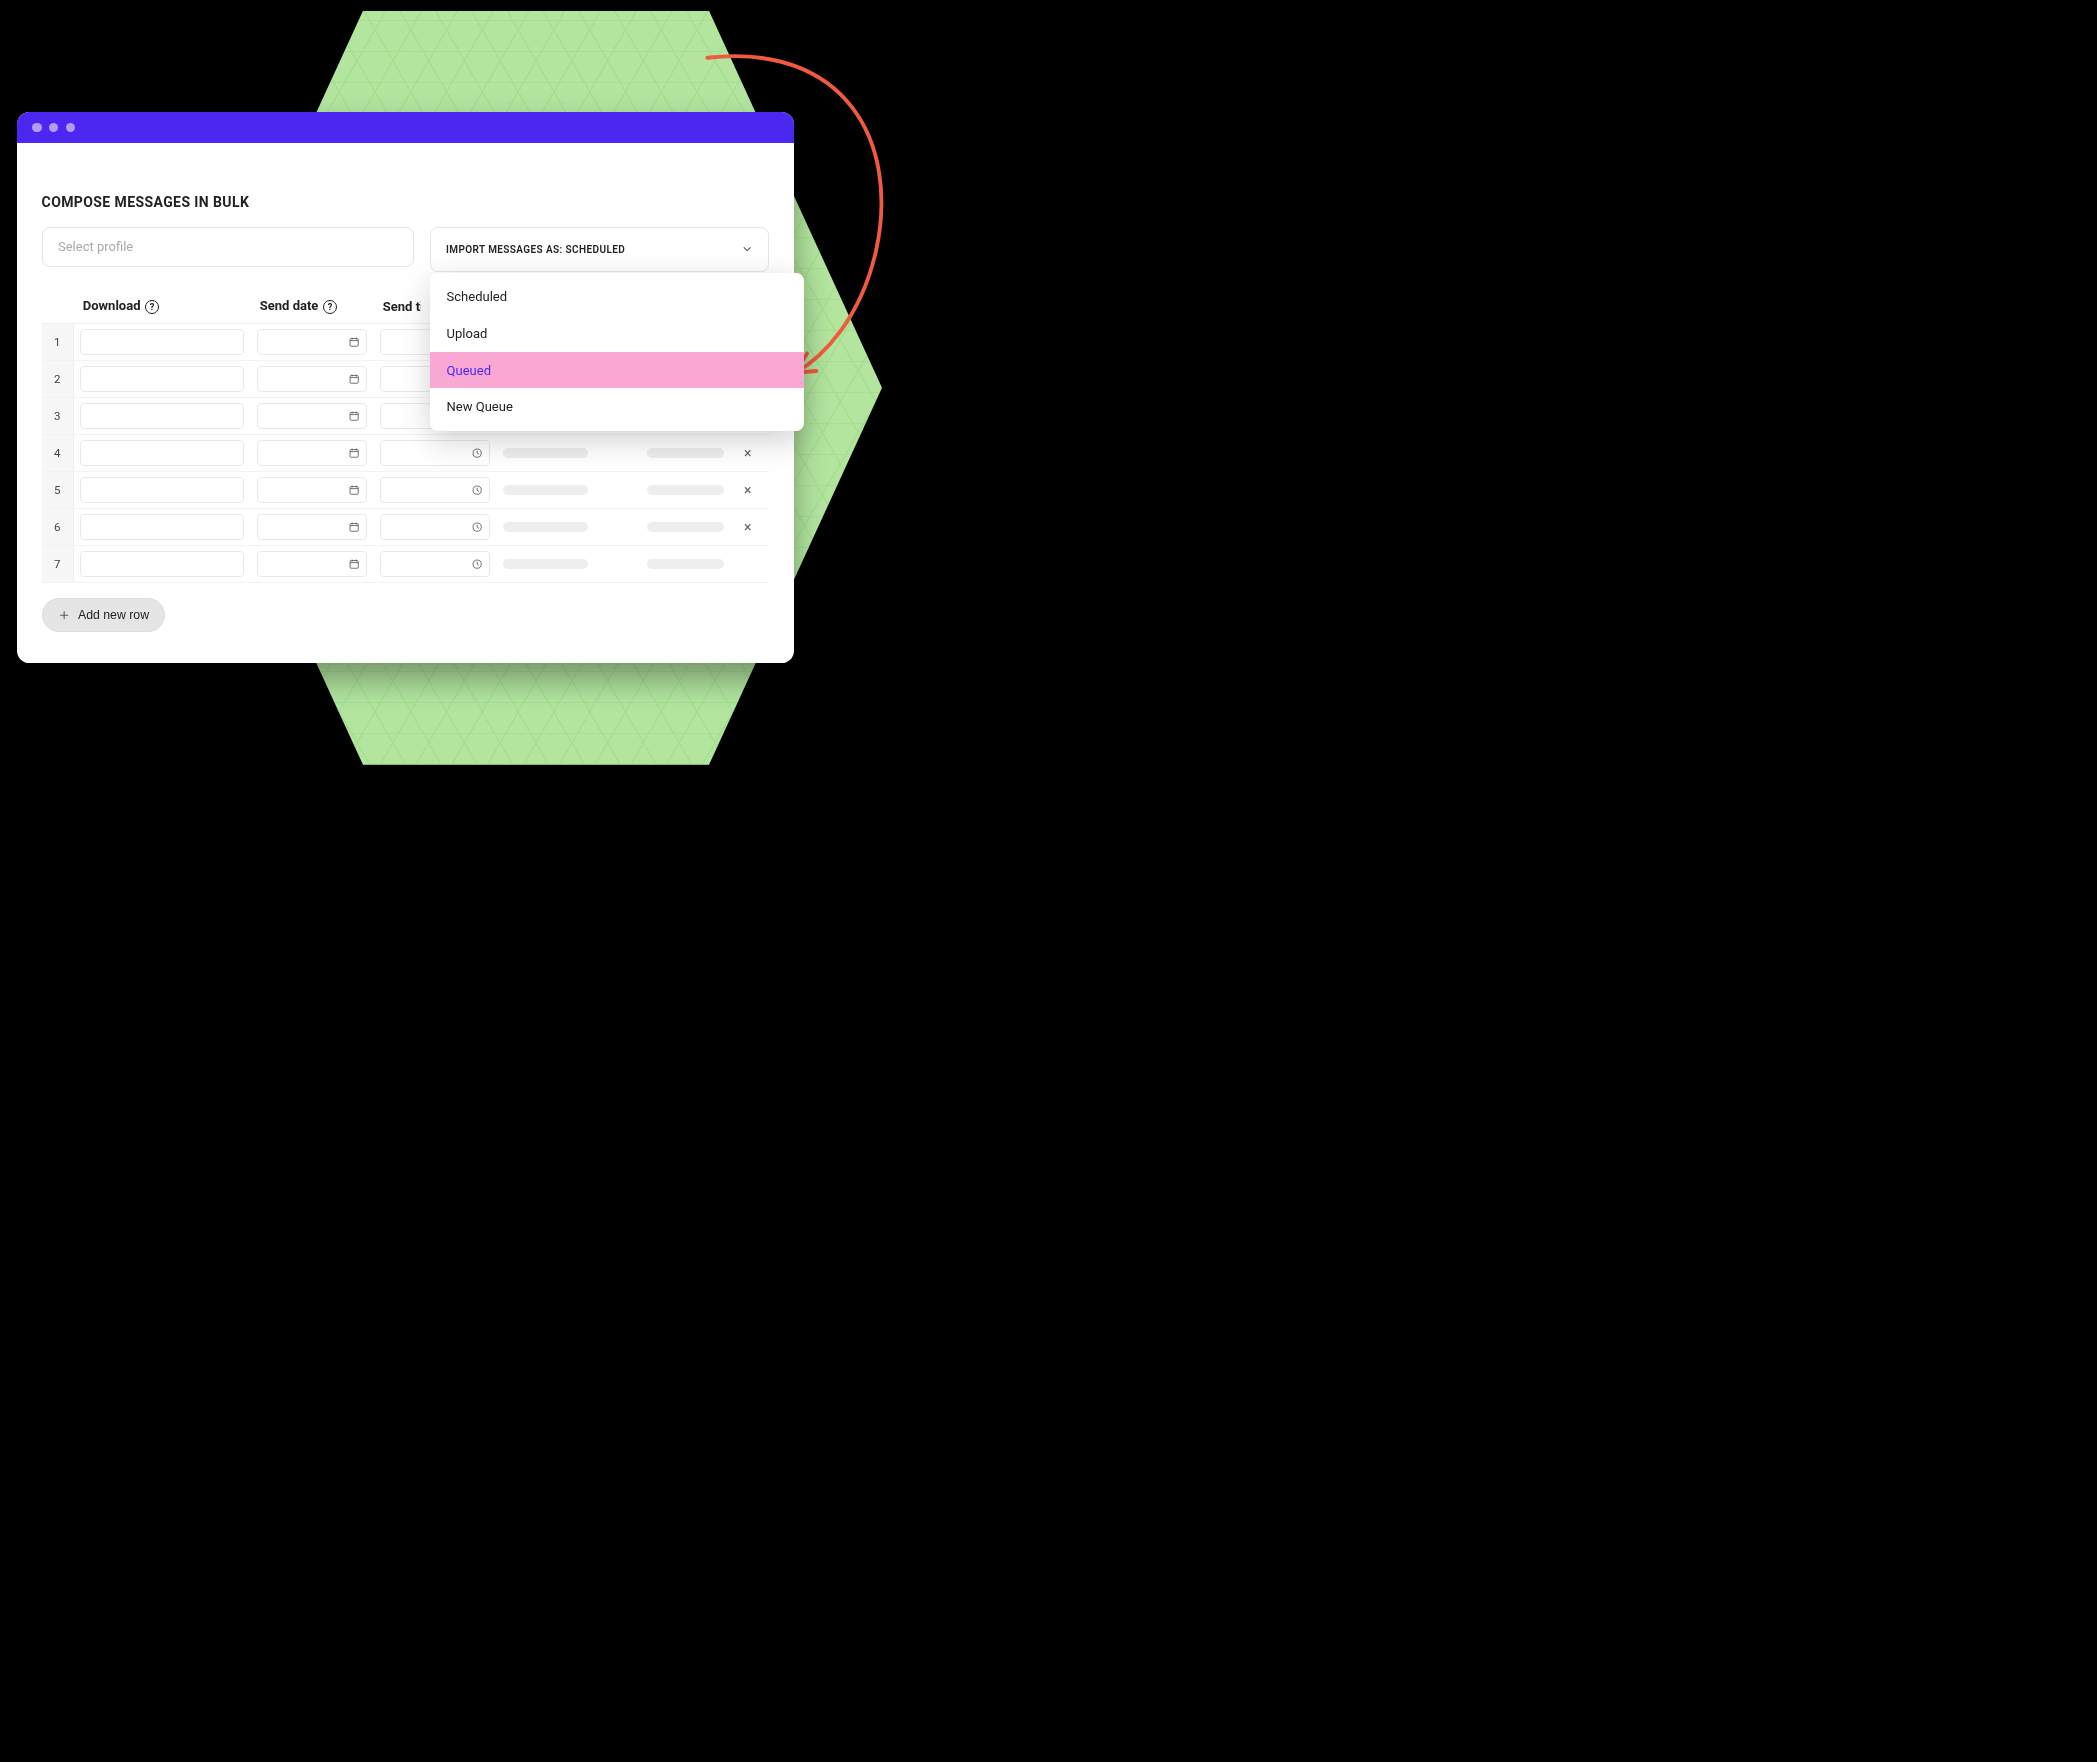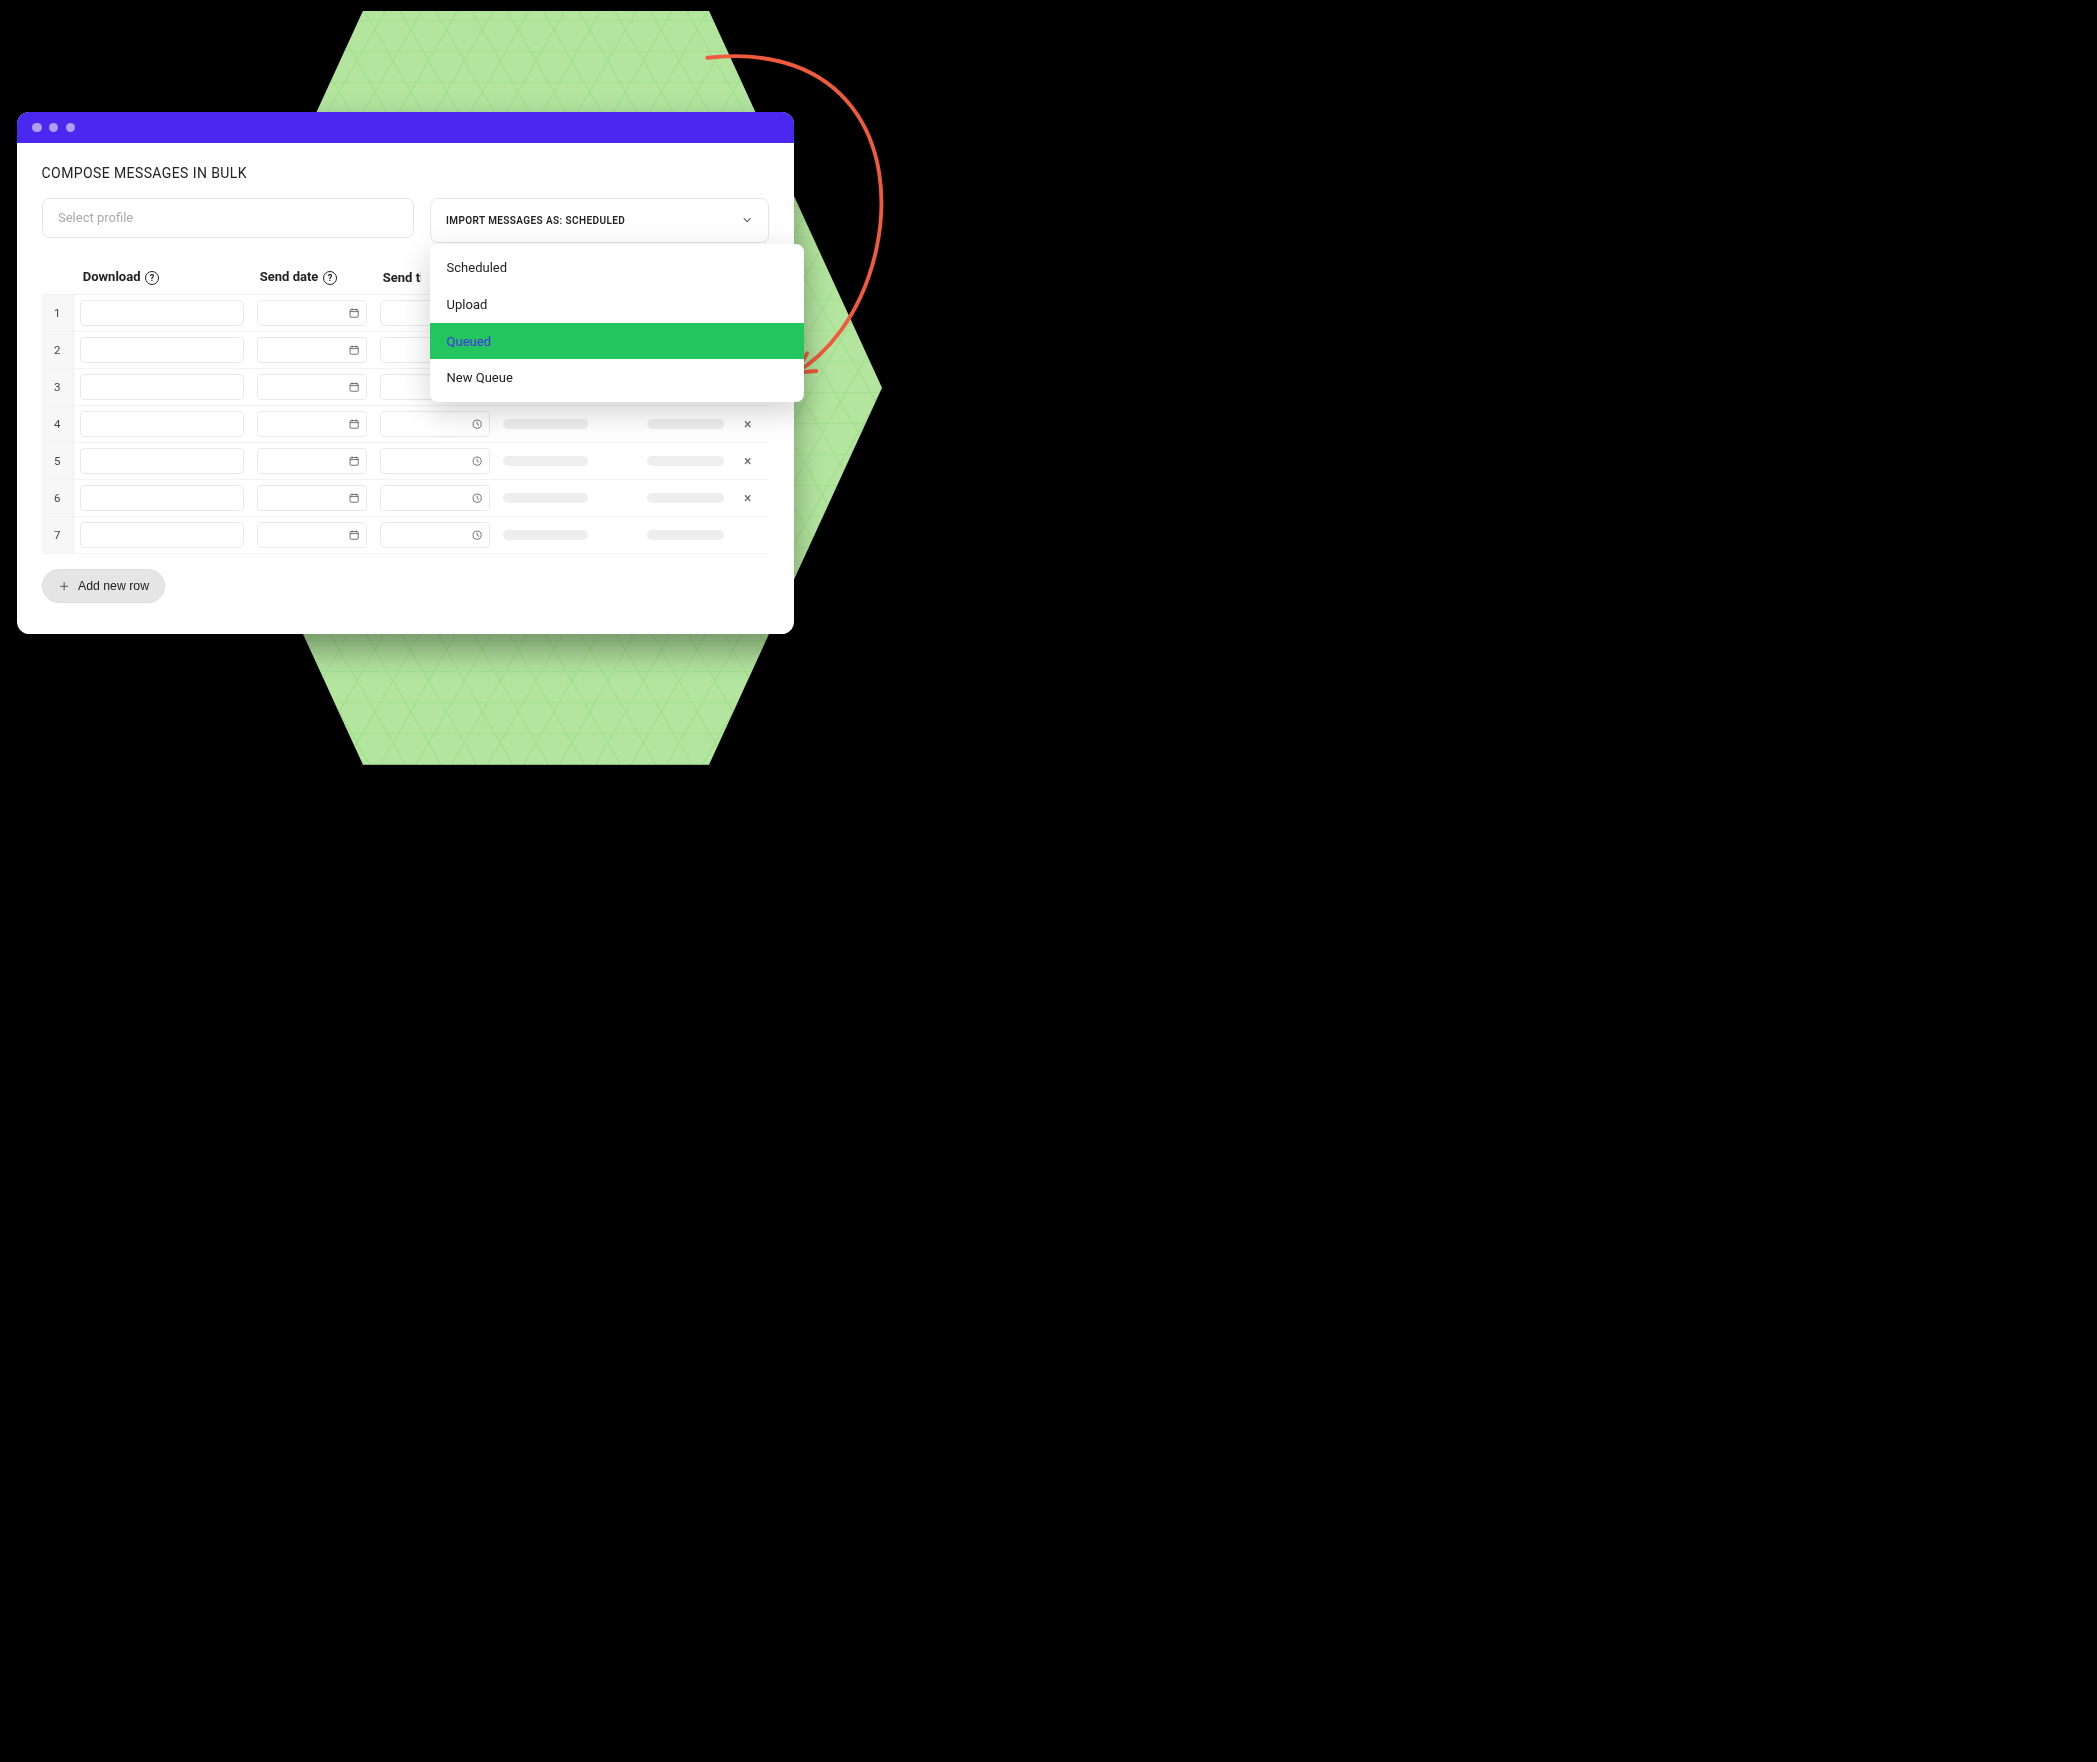--- a/index.html
+++ b/index.html
@@ -62,21 +62,22 @@
     background: rgba(255,255,255,0.55);
   }
   .content {
     padding: 21.5px 24.6px 31px 24.6px;
   }
   .page-title {
     font-size: 14px;
     letter-spacing: 0.4px;
     color: #222;
     margin-bottom: 17px;
-    font-weight: 400;
+    font-weight: 700;
+    margin-top: 29px;
   }
   .top-row {
     display: flex;
     gap: 15.4px;
     margin-bottom: 17px;
   }
   .select-profile {
     flex: 1;
     height: 40px;
     border: 0.8px solid #e5e5e5;
@@ -116,21 +117,21 @@
     padding: 6.2px 0;
     z-index: 20;
   }
   .import-menu .item {
     padding: 10.8px 17px;
     font-size: 13px;
     color: #222;
     cursor: pointer;
   }
   .import-menu .item.highlight {
-    background: #22c55e;
+    background: #f9a8d4;
     color: #4b28ef;
   }
   table {
     width: 100%;
     border-collapse: collapse;
     table-layout: fixed;
   }
   th {
     text-align: left;
     font-size: 13px;

